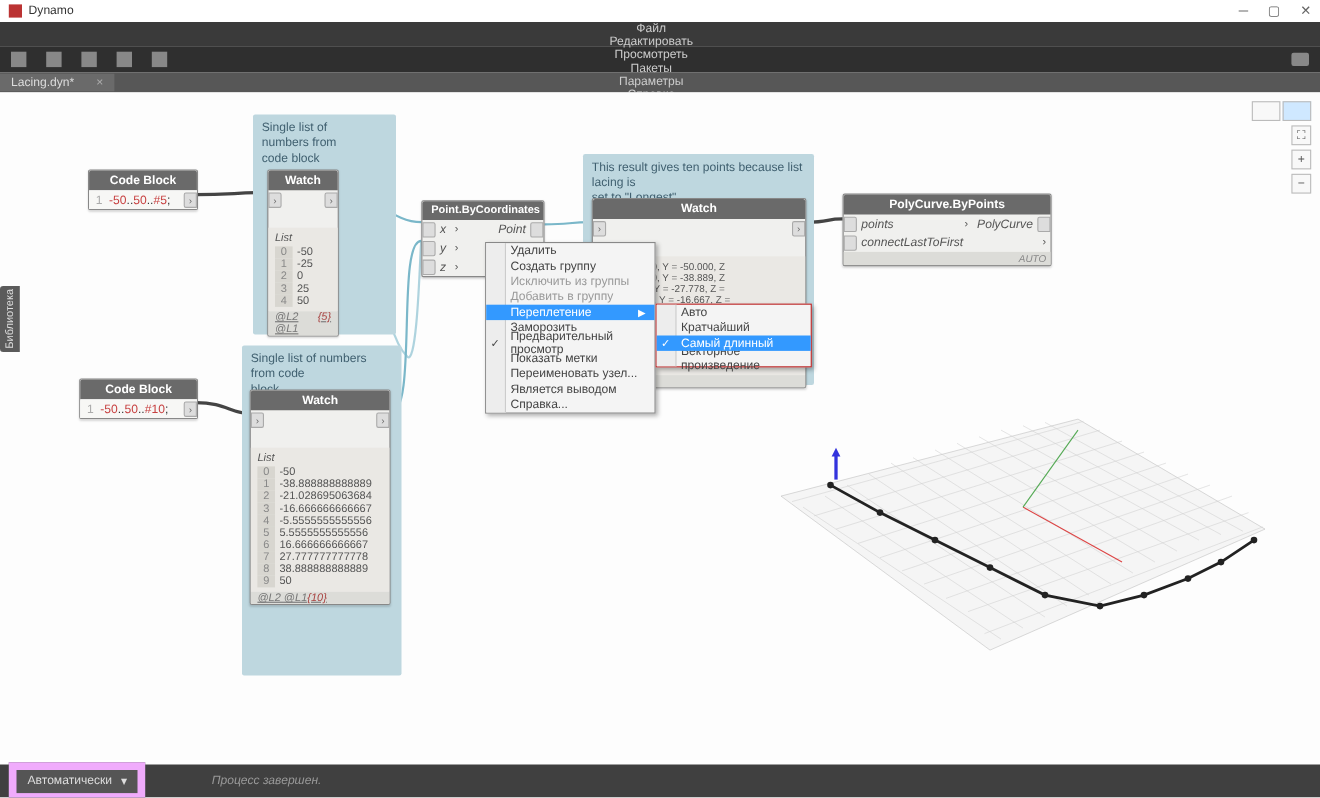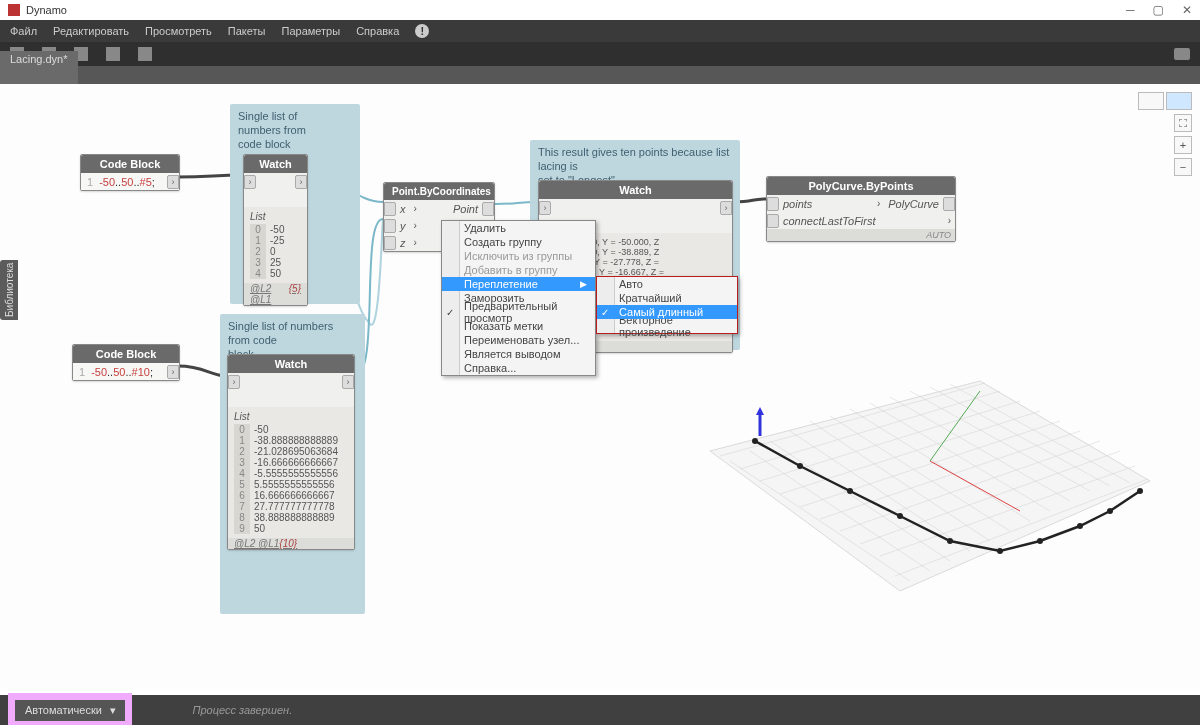--- a/index.html
+++ b/index.html
@@ -2,30 +2,30 @@
 <html><head>
 <meta charset="utf-8">
 <style>
 * { margin: 0; padding: 0; box-sizing: border-box; font-family: Arial, sans-serif; }
 body { width: 1200px; height: 725px; background: #fff; overflow: hidden; position: relative; }
 
 .titlebar { height: 20px; background: #fff; display: flex; align-items: center; padding: 0 8px; font-size: 11px; color: #333; }
 .titlebar .logo { width: 12px; height: 12px; background: #b33; margin-right: 6px; }
 .titlebar .controls { margin-left: auto; display: flex; gap: 18px; color: #666; font-size: 12px; }
 
-.menubar { height: 22px; background: #3a3a3a; display: flex; align-items: center; padding: 0 10px; font-size: 11px; color: #ccc; }
+.menubar { height: 22px; background: #3a3a3a; display: flex; align-items: center; padding: 0 10px; font-size: 11px; color: #ccc; flex-direction: column; }
 .menubar span { margin-right: 16px; cursor: pointer; }
 .menubar .info { width:14px; height:14px; border-radius:50%; background:#ccc; color:#333; display:inline-flex; align-items:center; justify-content:center; font-weight:bold;}
 
 .toolbar { height: 24px; background: #2f2f2f; display: flex; align-items: center; padding: 0 10px; gap: 18px; }
 .toolbar .ico { width: 14px; height: 14px; background: #888; }
 .toolbar .camera { margin-left:auto; width:16px; height:12px; background:#888; border-radius:2px; }
 
 .tabbar { height: 18px; background: #575757; display: flex; align-items: center; font-size: 11px; color: #ddd; }
-.tabbar .tab { background: #6a6a6a; padding: 2px 10px; display: flex; align-items: center; gap: 20px; flex-direction: column; }
+.tabbar .tab { background: #6a6a6a; padding: 2px 10px; display: flex; align-items: center; gap: 20px; }
 .tabbar .close { color:#aaa; }
 
 .canvas { position: absolute; top: 84px; left: 0; width: 1200px; height: 607px; background: #fdfdfd; overflow:hidden; }
 
 .sidebar-tab { position:absolute; left:0; top:176px; width:18px; height:60px; background:#5b5b5b; color:#ddd; font-size:10px; display:flex; align-items:center; justify-content:center; writing-mode:vertical-rl; transform:rotate(180deg); border-radius:0 3px 3px 0; }
 
 .nav-controls { position:absolute; right:8px; top:8px; display:flex; flex-direction:column; gap:4px; align-items:flex-end;}
 .nav-controls .row { display:flex; gap:2px; }
 .nav-controls .btn { width:18px; height:18px; border:1px solid #bbb; background:#f8f8f8; font-size:11px; display:flex; align-items:center; justify-content:center; color:#555; }
 .nav-controls .icons { width:26px; height:18px; border:1px solid #bbb; background:#f8f8f8;}

